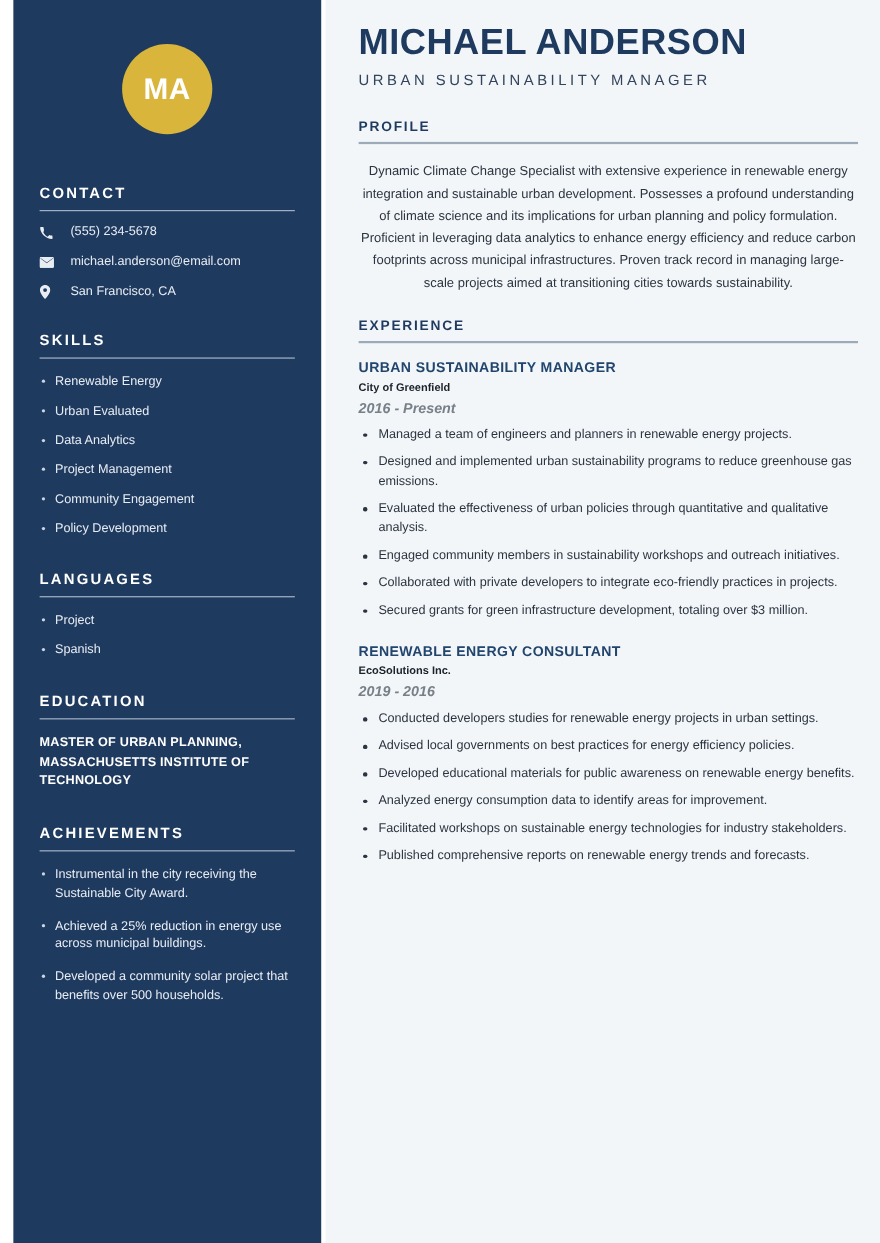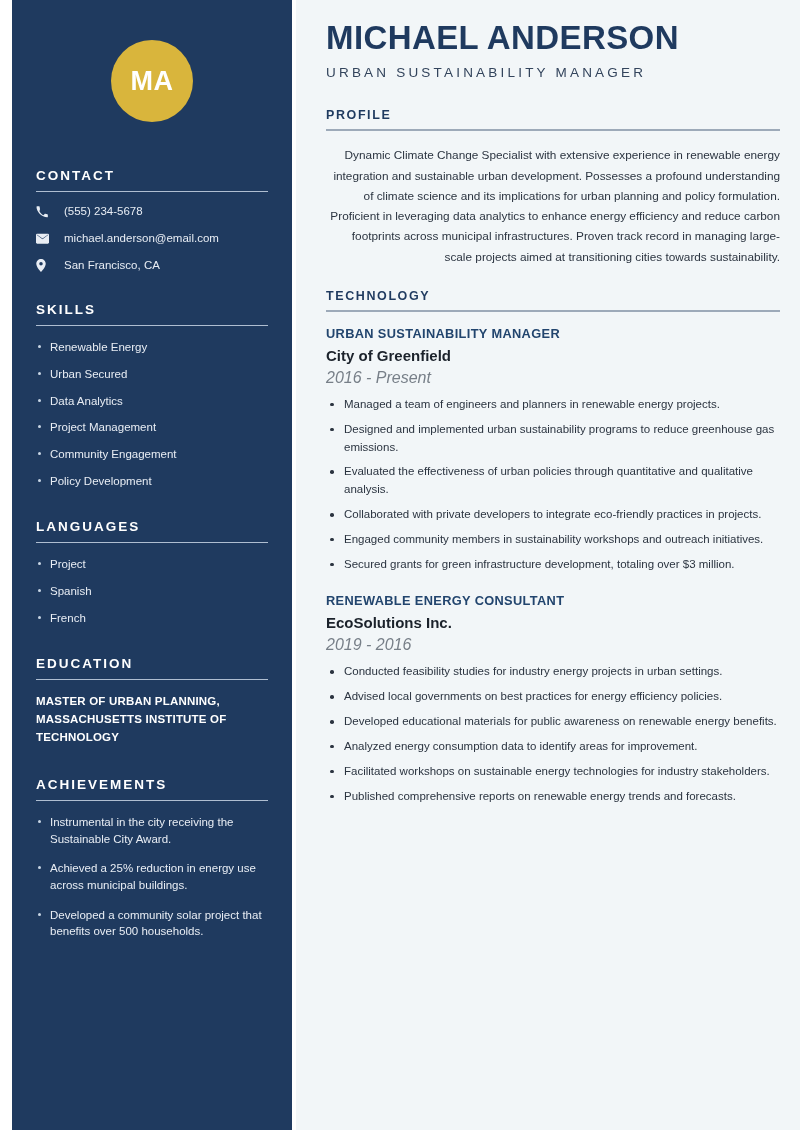--- a/index.html
+++ b/index.html
@@ -162,46 +162,47 @@
   .main-rule {
     height: 2px;
     background: #9DAAB9;
     margin-bottom: 14px;
   }
 
   .profile-text {
     font-size: 11.8px;
     color: #2B3440;
     line-height: 1.72;
-    text-align: right;
+    text-align: center;
   }
 
   .job { margin-bottom: 20px; }
   .job:last-child { margin-bottom: 0; }
 
   .job-title {
     font-size: 12.8px;
     font-weight: bold;
     color: #22456E;
     letter-spacing: 0.35px;
     margin-bottom: 6px;
   }
 
   .job-company {
-    font-size: 15px;
+    font-size: 10px;
     font-weight: bold;
     color: #1B222B;
     margin-bottom: 5px;
   }
 
   .job-dates {
-    font-size: 16px;
+    font-size: 13px;
     font-style: italic;
     color: #777F88;
     margin-bottom: 9px;
+    font-weight: bold;
   }
 
   .job-bullets { list-style: none; }
 
   .job-bullets li {
     position: relative;
     font-size: 11.5px;
     color: #2B3440;
     line-height: 1.55;
     padding-left: 18px;
@@ -261,35 +262,34 @@
           <span>San Francisco, CA</span>
         </li>
       </ul>
     </section>
 
     <section class="side-section">
       <div class="side-heading">SKILLS</div>
       <div class="side-rule"></div>
       <ul class="side-list">
         <li>Renewable Energy</li>
-        <li>Urban Secured</li>
+        <li>Urban Evaluated</li>
         <li>Data Analytics</li>
         <li>Project Management</li>
         <li>Community Engagement</li>
         <li>Policy Development</li>
       </ul>
     </section>
 
     <section class="side-section">
       <div class="side-heading">LANGUAGES</div>
       <div class="side-rule"></div>
       <ul class="side-list">
         <li>Project</li>
         <li>Spanish</li>
-        <li>French</li>
       </ul>
     </section>
 
     <section class="side-section">
       <div class="side-heading">EDUCATION</div>
       <div class="side-rule"></div>
       <div class="edu-entry">MASTER OF URBAN PLANNING, MASSACHUSETTS INSTITUTE OF TECHNOLOGY</div>
     </section>
 
     <section class="side-section">
@@ -309,43 +309,43 @@
     <h1 class="name">MICHAEL ANDERSON</h1>
     <div class="title">URBAN SUSTAINABILITY MANAGER</div>
 
     <section class="main-section">
       <div class="main-heading">PROFILE</div>
       <div class="main-rule"></div>
       <p class="profile-text">Dynamic Climate Change Specialist with extensive experience in renewable energy integration and sustainable urban development. Possesses a profound understanding of climate science and its implications for urban planning and policy formulation. Proficient in leveraging data analytics to enhance energy efficiency and reduce carbon footprints across municipal infrastructures. Proven track record in managing large-scale projects aimed at transitioning cities towards sustainability.</p>
     </section>
 
     <section class="main-section">
-      <div class="main-heading">TECHNOLOGY</div>
+      <div class="main-heading">EXPERIENCE</div>
       <div class="main-rule"></div>
 
       <div class="job">
         <div class="job-title">URBAN SUSTAINABILITY MANAGER</div>
         <div class="job-company">City of Greenfield</div>
         <div class="job-dates">2016 - Present</div>
         <ul class="job-bullets">
           <li>Managed a team of engineers and planners in renewable energy projects.</li>
           <li>Designed and implemented urban sustainability programs to reduce greenhouse gas emissions.</li>
           <li>Evaluated the effectiveness of urban policies through quantitative and qualitative analysis.</li>
+          <li>Engaged community members in sustainability workshops and outreach initiatives.</li>
           <li>Collaborated with private developers to integrate eco-friendly practices in projects.</li>
-          <li>Engaged community members in sustainability workshops and outreach initiatives.</li>
           <li>Secured grants for green infrastructure development, totaling over $3 million.</li>
         </ul>
       </div>
 
       <div class="job">
         <div class="job-title">RENEWABLE ENERGY CONSULTANT</div>
         <div class="job-company">EcoSolutions Inc.</div>
         <div class="job-dates">2019 - 2016</div>
         <ul class="job-bullets">
-          <li>Conducted feasibility studies for industry energy projects in urban settings.</li>
+          <li>Conducted developers studies for renewable energy projects in urban settings.</li>
           <li>Advised local governments on best practices for energy efficiency policies.</li>
           <li>Developed educational materials for public awareness on renewable energy benefits.</li>
           <li>Analyzed energy consumption data to identify areas for improvement.</li>
           <li>Facilitated workshops on sustainable energy technologies for industry stakeholders.</li>
           <li>Published comprehensive reports on renewable energy trends and forecasts.</li>
         </ul>
       </div>
 
     </section>
 

